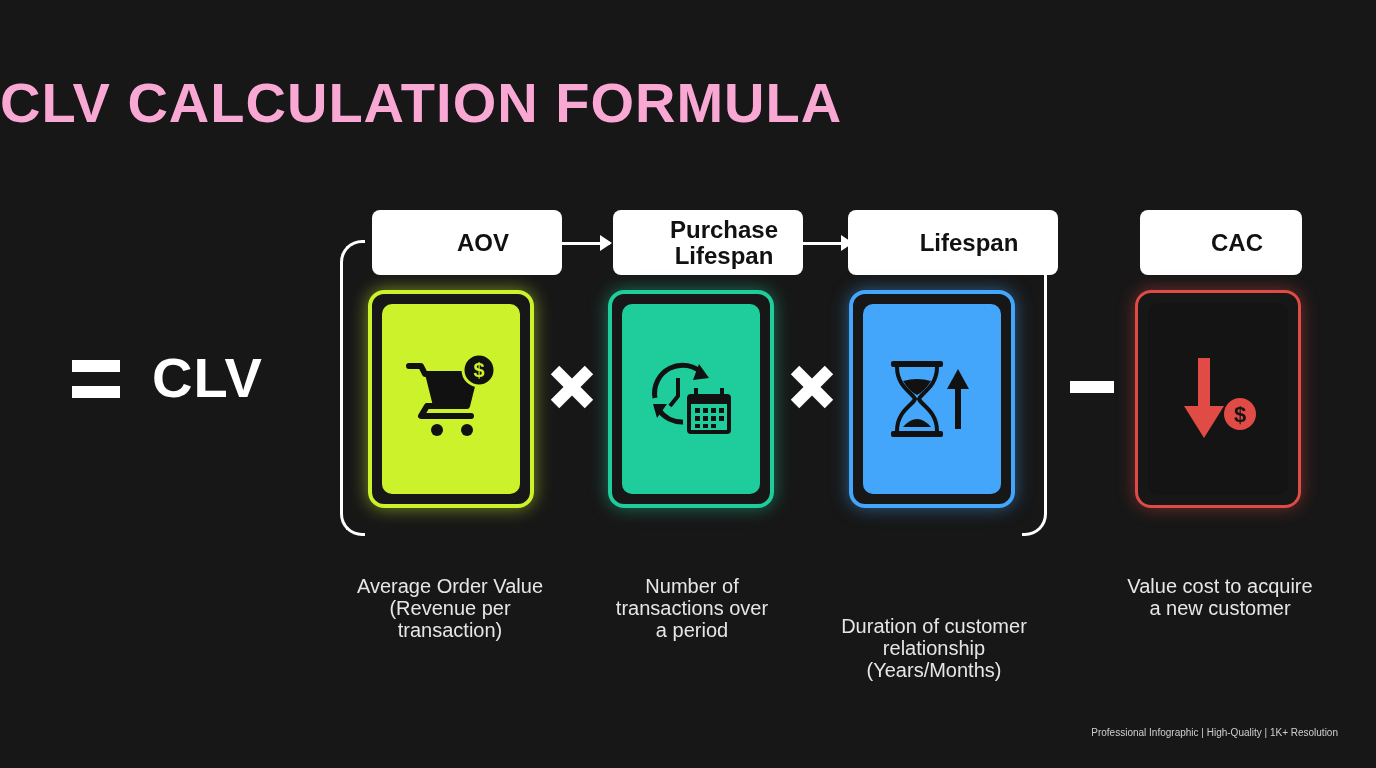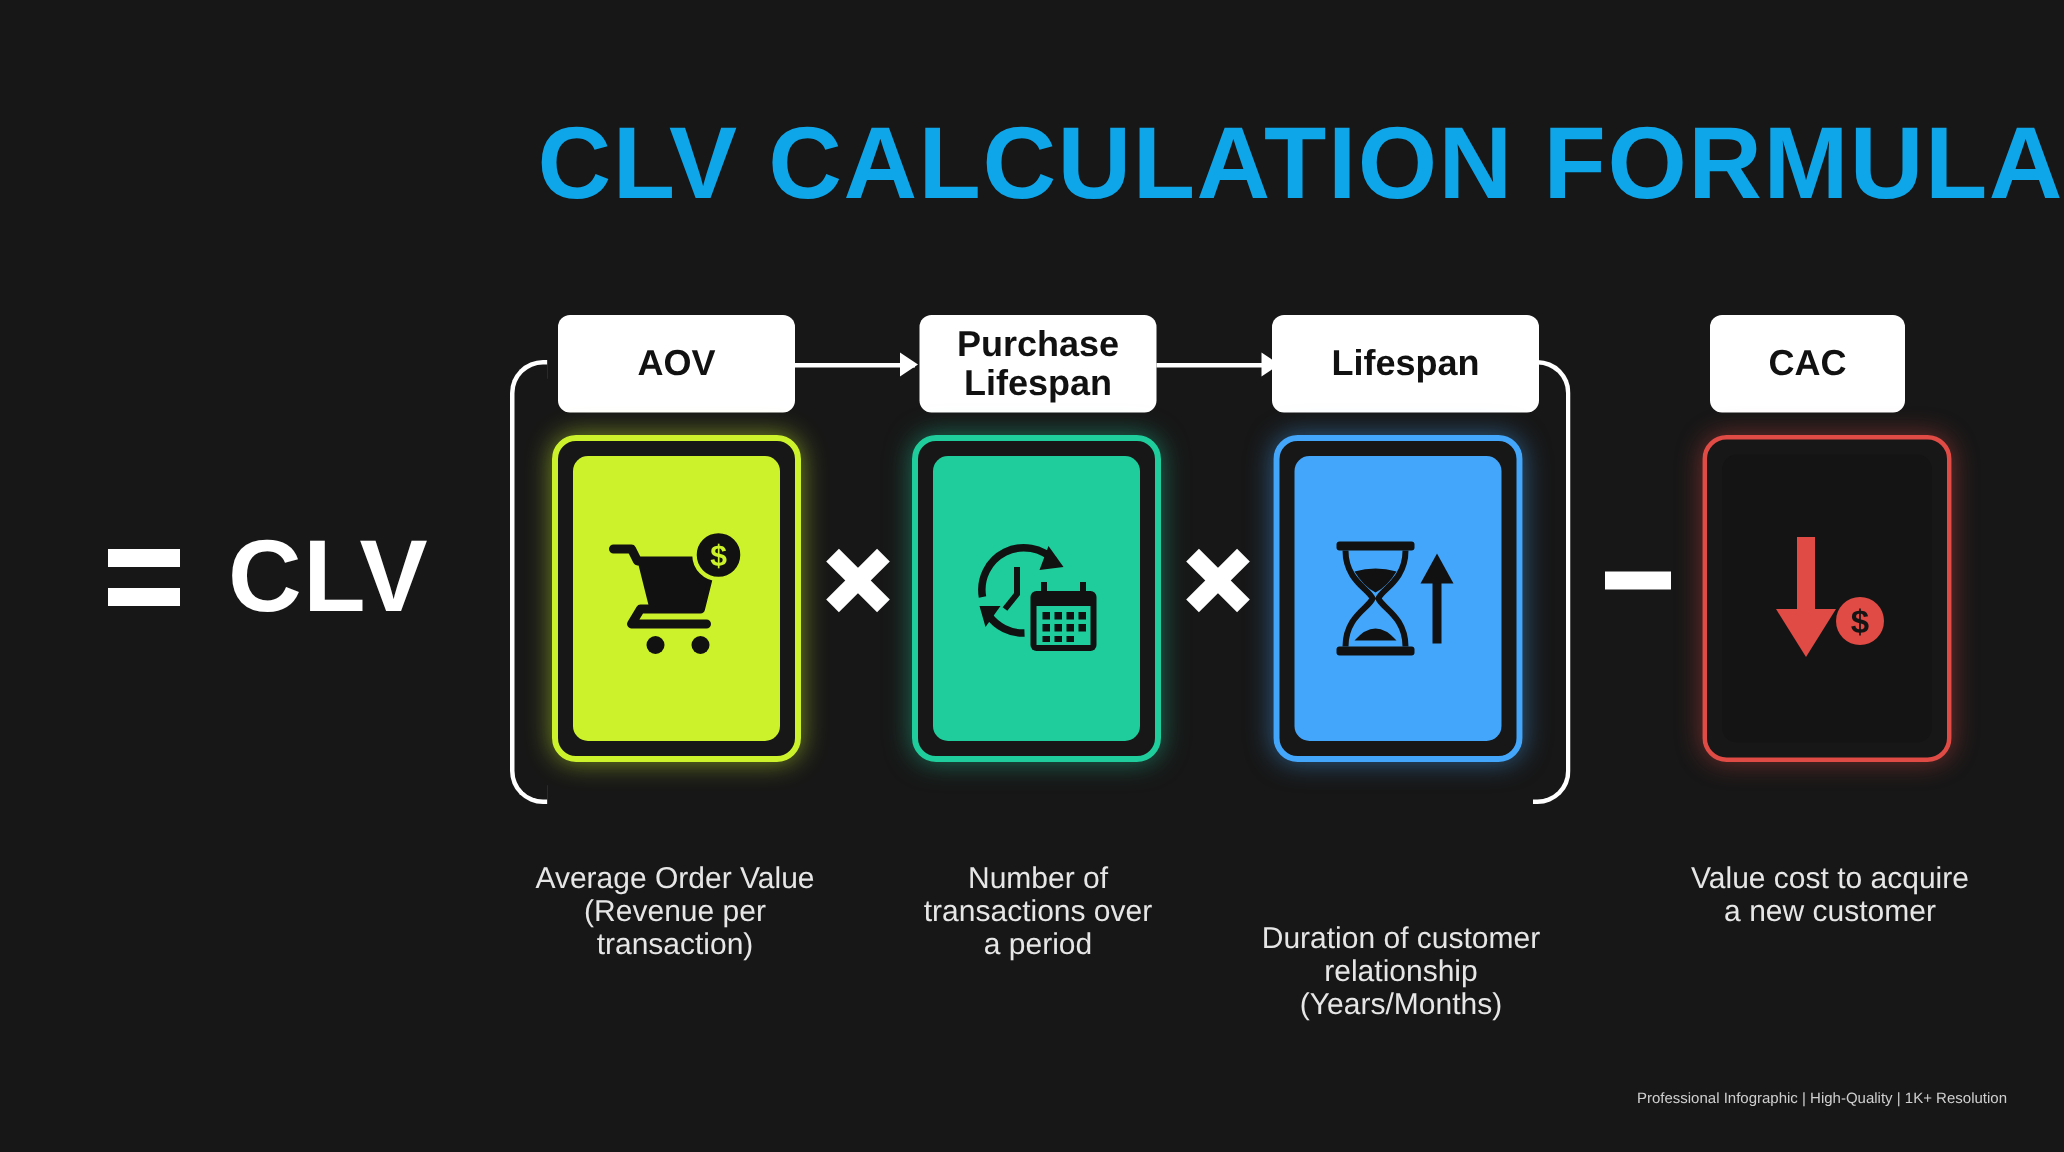--- a/index.html
+++ b/index.html
@@ -1,29 +1,29 @@
 <!DOCTYPE html>
 <html><head>
 <meta charset="utf-8">
 <style>
   html, body { margin:0; padding:0; }
   body { width:1376px; height:768px; background:#171717; position:relative; overflow:hidden;
          font-family:"Liberation Sans", "DejaVu Sans", sans-serif; color:#fff; }
-  .title { position:absolute; left:0; right:0; top:70px; text-align:right; font-size:68px; font-weight:bold;
-           letter-spacing:1px; color:#0ea5e9; }
+  .title { position:absolute; left:0; right:0; top:70px; text-align:left; font-size:56px; font-weight:bold;
+           letter-spacing:1px; color:#f9a8d4; }
   .eq { position:absolute; left:72px; top:345px; display:flex; align-items:center; }
   .eq-sign { width:48px; height:44px; position:relative; margin-right:32px; }
   .eq-sign::before, .eq-sign::after { content:""; position:absolute; left:0; width:48px; height:12px; background:#fff; }
   .eq-sign::before { top:4px; } .eq-sign::after { top:30px; }
-  .clv { font-size:68px; font-weight:bold; letter-spacing:1px; }
+  .clv { font-size:56px; font-weight:bold; letter-spacing:1px; }
   .bracket { position:absolute; top:240px; width:22px; height:290px; border:3px solid #fff; }
   .bracket.left { left:340px; border-right:none; border-radius:22px 0 0 22px; }
   .bracket.right { left:1022px; border-left:none; border-radius:0 22px 22px 0; }
   .label { position:absolute; top:210px; height:65px; background:#fff; color:#111; border-radius:8px;
-           display:flex; align-items:center; justify-content:center; text-align:center; font-weight:bold; font-size:24px; line-height:26px; }
+           display:flex; align-items:center; justify-content:center; text-align:center; font-weight:bold; font-size:24px; line-height:26px;padding-left:32px; }
   .arrow { position:absolute; top:242px; height:3px; background:#fff; }
   .arrow::after { content:""; position:absolute; right:-2px; top:-7px; border-left:12px solid #fff; border-top:8px solid transparent; border-bottom:8px solid transparent; }
   .card { position:absolute; top:290px; width:166px; height:218px; border-radius:16px; box-sizing:border-box; }
   .card .inner { position:absolute; left:10px; top:10px; right:10px; bottom:10px; border-radius:10px; display:flex; align-items:center; justify-content:center; }
   .times { position:absolute; top:365px; width:44px; height:44px; }
   .times::before, .times::after { content:""; position:absolute; left:-2px; top:16px; width:48px; height:12px; background:#fff; }
   .times::before { transform:rotate(45deg); } .times::after { transform:rotate(-45deg); }
   .minus { position:absolute; left:1070px; top:381px; width:44px; height:12px; background:#fff; }
   .desc { position:absolute; top:575px; font-size:20px; line-height:22px; text-align:center; color:#e6e6e6; }
   .footer { position:absolute; right:38px; top:727px; font-size:10px; color:#cfcfcf; }

